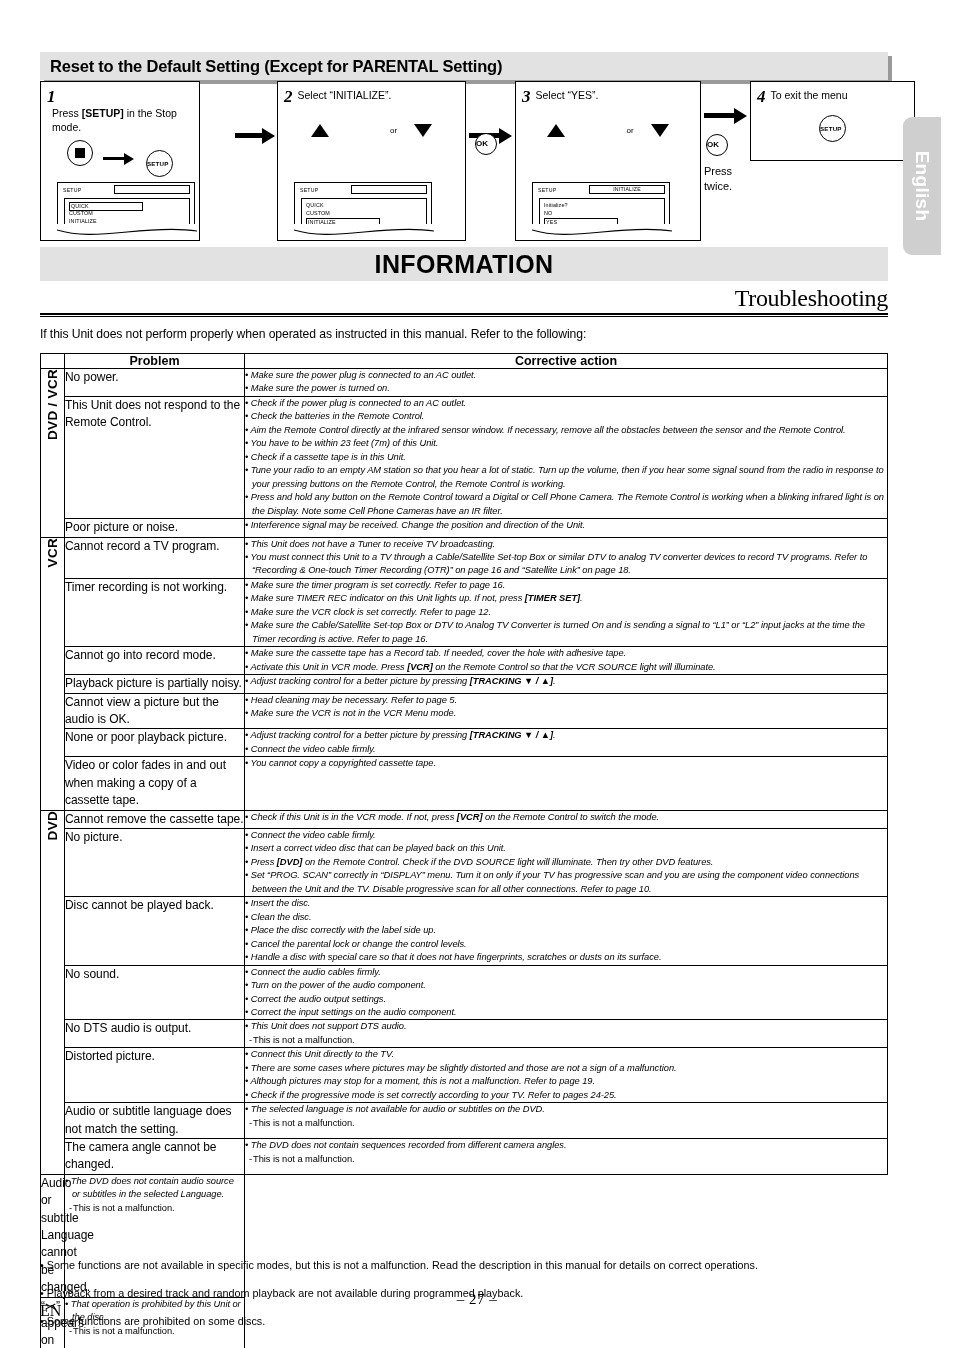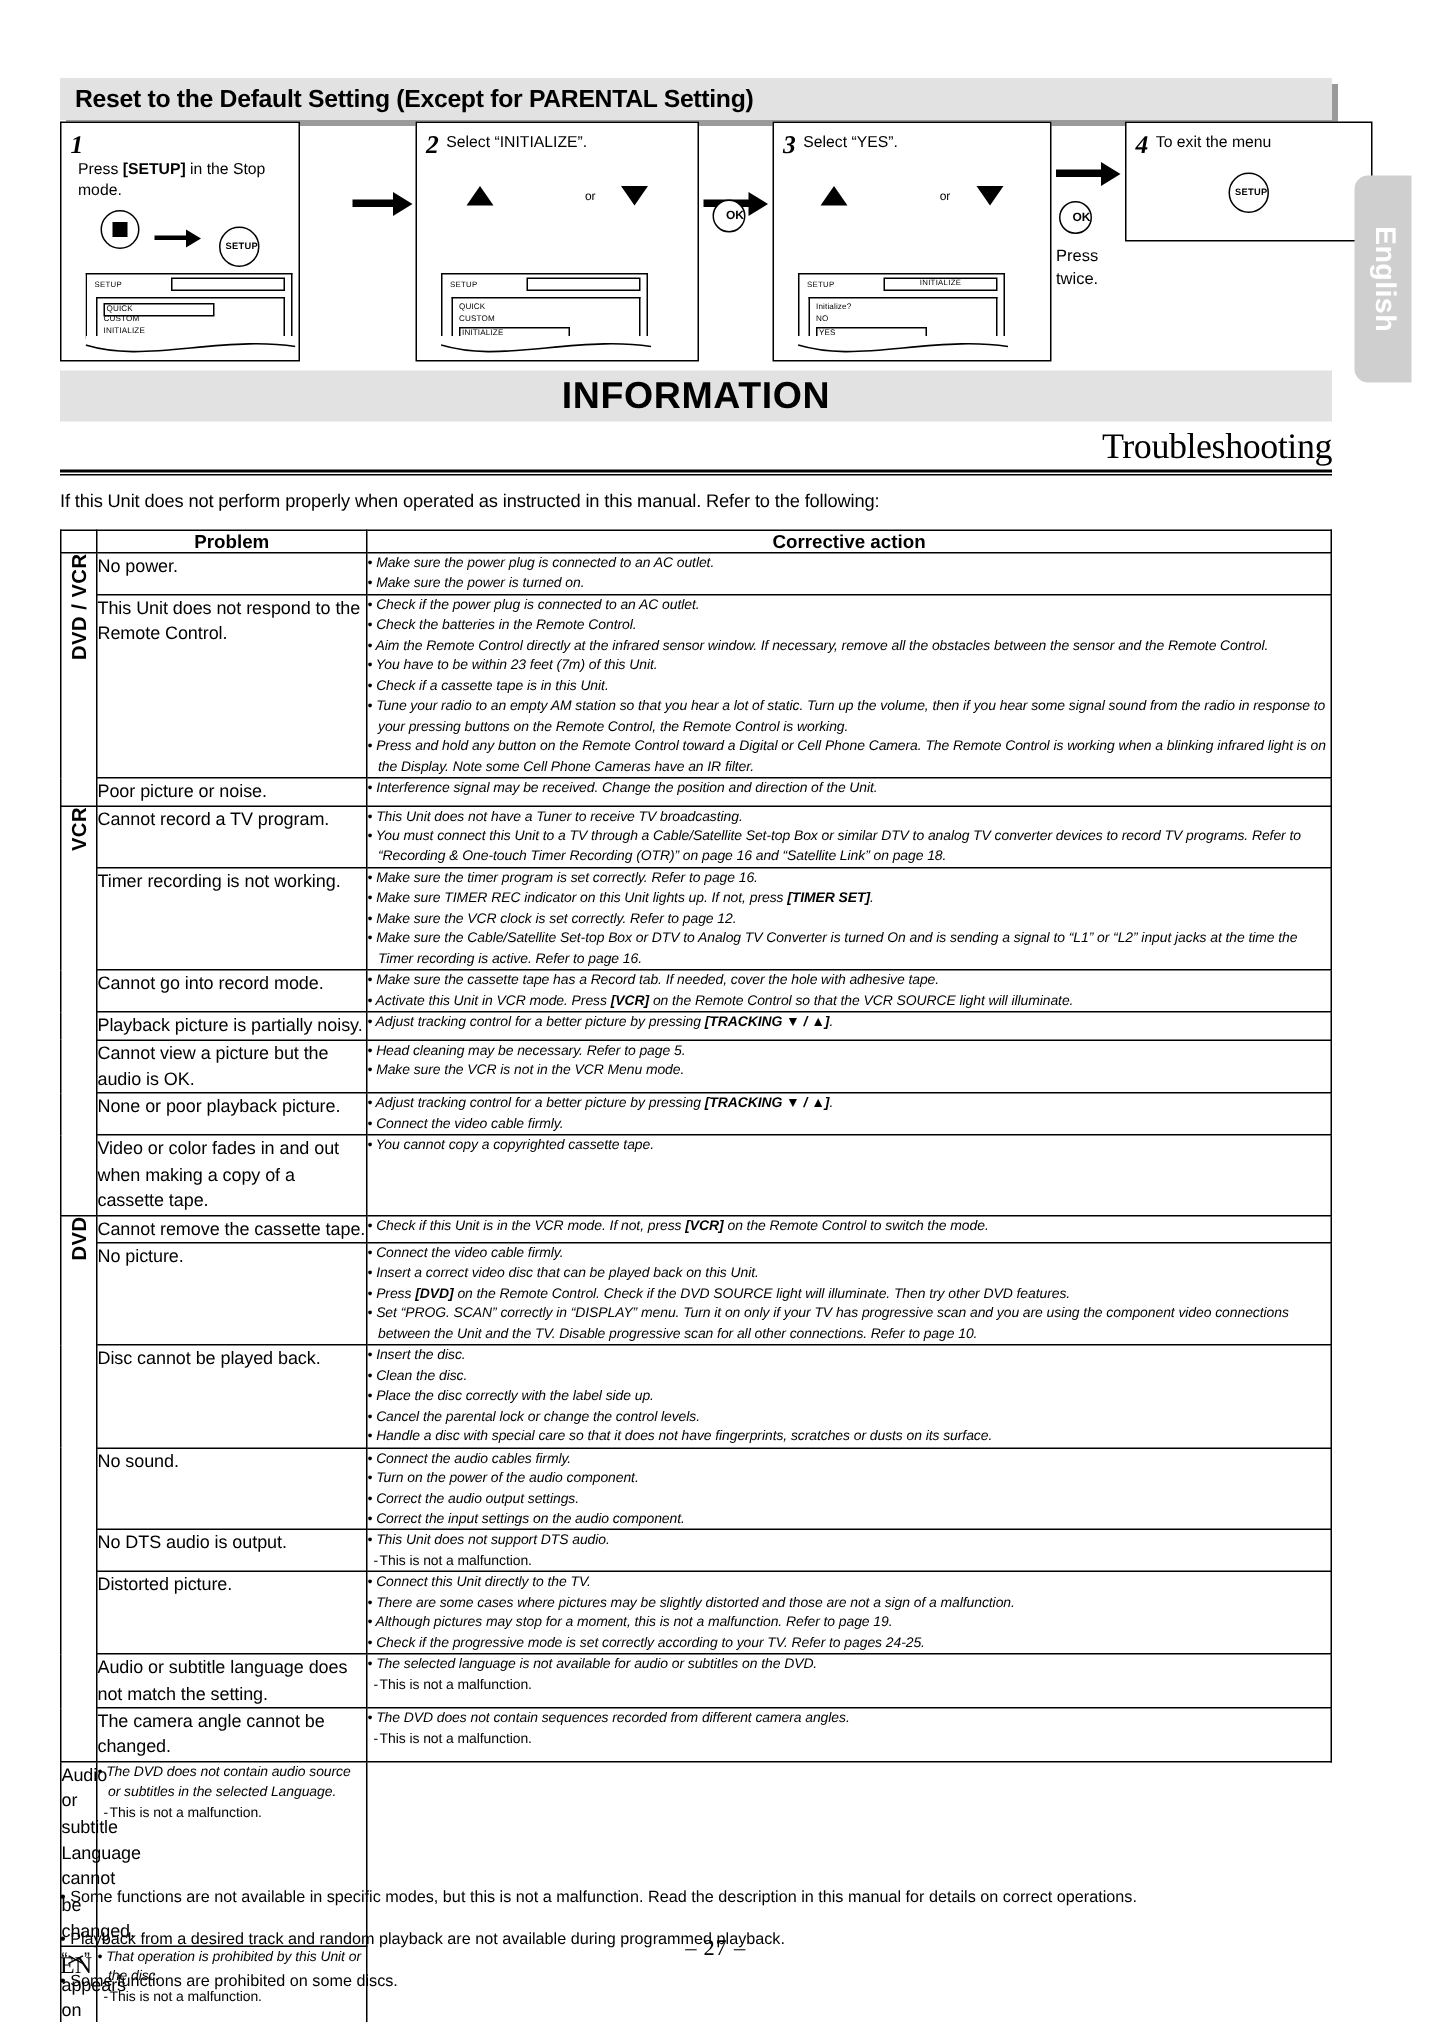--- a/index.html
+++ b/index.html
@@ -116,21 +116,21 @@
   #arrow2 .head  { left: 30px; }
   #arrow3 { left: 664px; top: 30px; width: 44px; }
   #arrow3 .shaft { width: 31px; }
   #arrow3 .head  { left: 30px; }
 
   
   .rbtn {
     display: inline-block;
     border: 1.8px solid #000;
     border-radius: 50%;
-    text-align: right;
+    text-align: left;
     box-sizing: border-box;
     background: #fff;
     font-weight: bold;
   }
   .rbtn-stop { width: 26px; height: 26px; position: relative; }
   .rbtn-stop::after {
     content: "";
     position: absolute;
     left: 50%; top: 50%;
     width: 10px; height: 10px;

